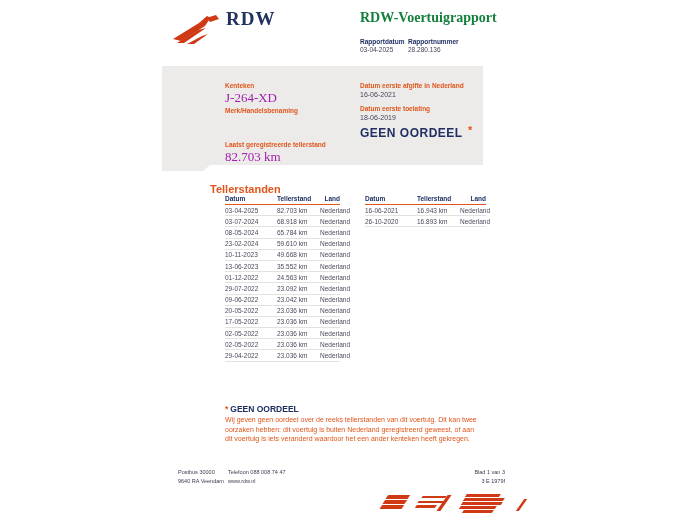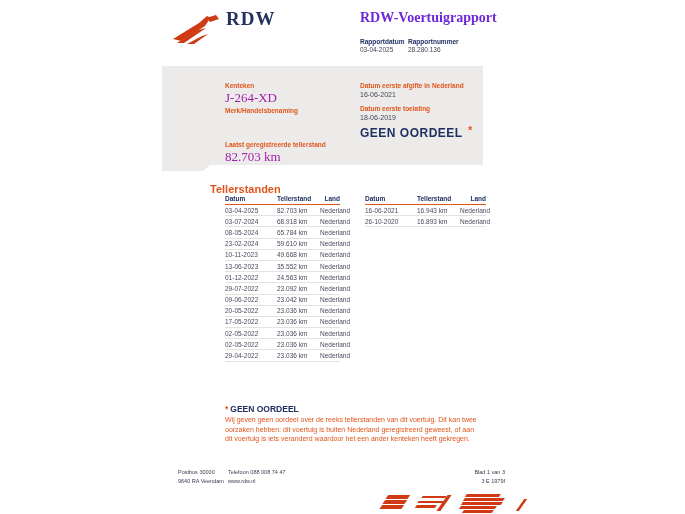--- a/index.html
+++ b/index.html
@@ -5,21 +5,21 @@
   * { box-sizing: border-box; margin: 0; padding: 0; }
   html,body { background:#fff; }
   body { font-family: "Liberation Sans", sans-serif; }
   .page { position: relative; width: 685px; height: 514px; background: #ffffff; overflow: hidden; }
 
   
   .logo-icon { position:absolute; left:172px; top:10px; width:48px; height:34px; }
   .wordmark { position:absolute; left:226px; top:8px; font-family:"Liberation Serif",serif;
               font-weight:bold; font-size:19px; letter-spacing:1px; color:#22325F; }
   .report-title { position:absolute; left:360px; top:10px; font-family:"Liberation Serif",serif;
-                  font-weight:bold; font-size:14px; color:#6d28d9; }
+                  font-weight:bold; font-size:14px; color:#15803d; }
   .hdr-label { position:absolute; top:38px; font-size:6.5px; font-weight:bold; color:#1F2F63; }
   .hdr-value { position:absolute; top:46px; font-size:6.5px; color:#44445A; }
   .x-datum { left:360px; } .x-nummer { left:408px; }
 
   
   .card { position:absolute; left:162px; top:66px; width:321px; height:105px; background:#EDEBE9;
           clip-path: polygon(0 0, 321px 0, 321px 99px, 48px 99px, 41px 105px, 0 105px); }
   .lbl { position:absolute; font-size:6.5px; font-weight:bold; color:#E0551C; }
   .val-serif { position:absolute; font-family:"Liberation Serif",serif; font-size:13px; color:#a21caf; }
   .val-sm { position:absolute; font-size:7px; color:#44445A; }

